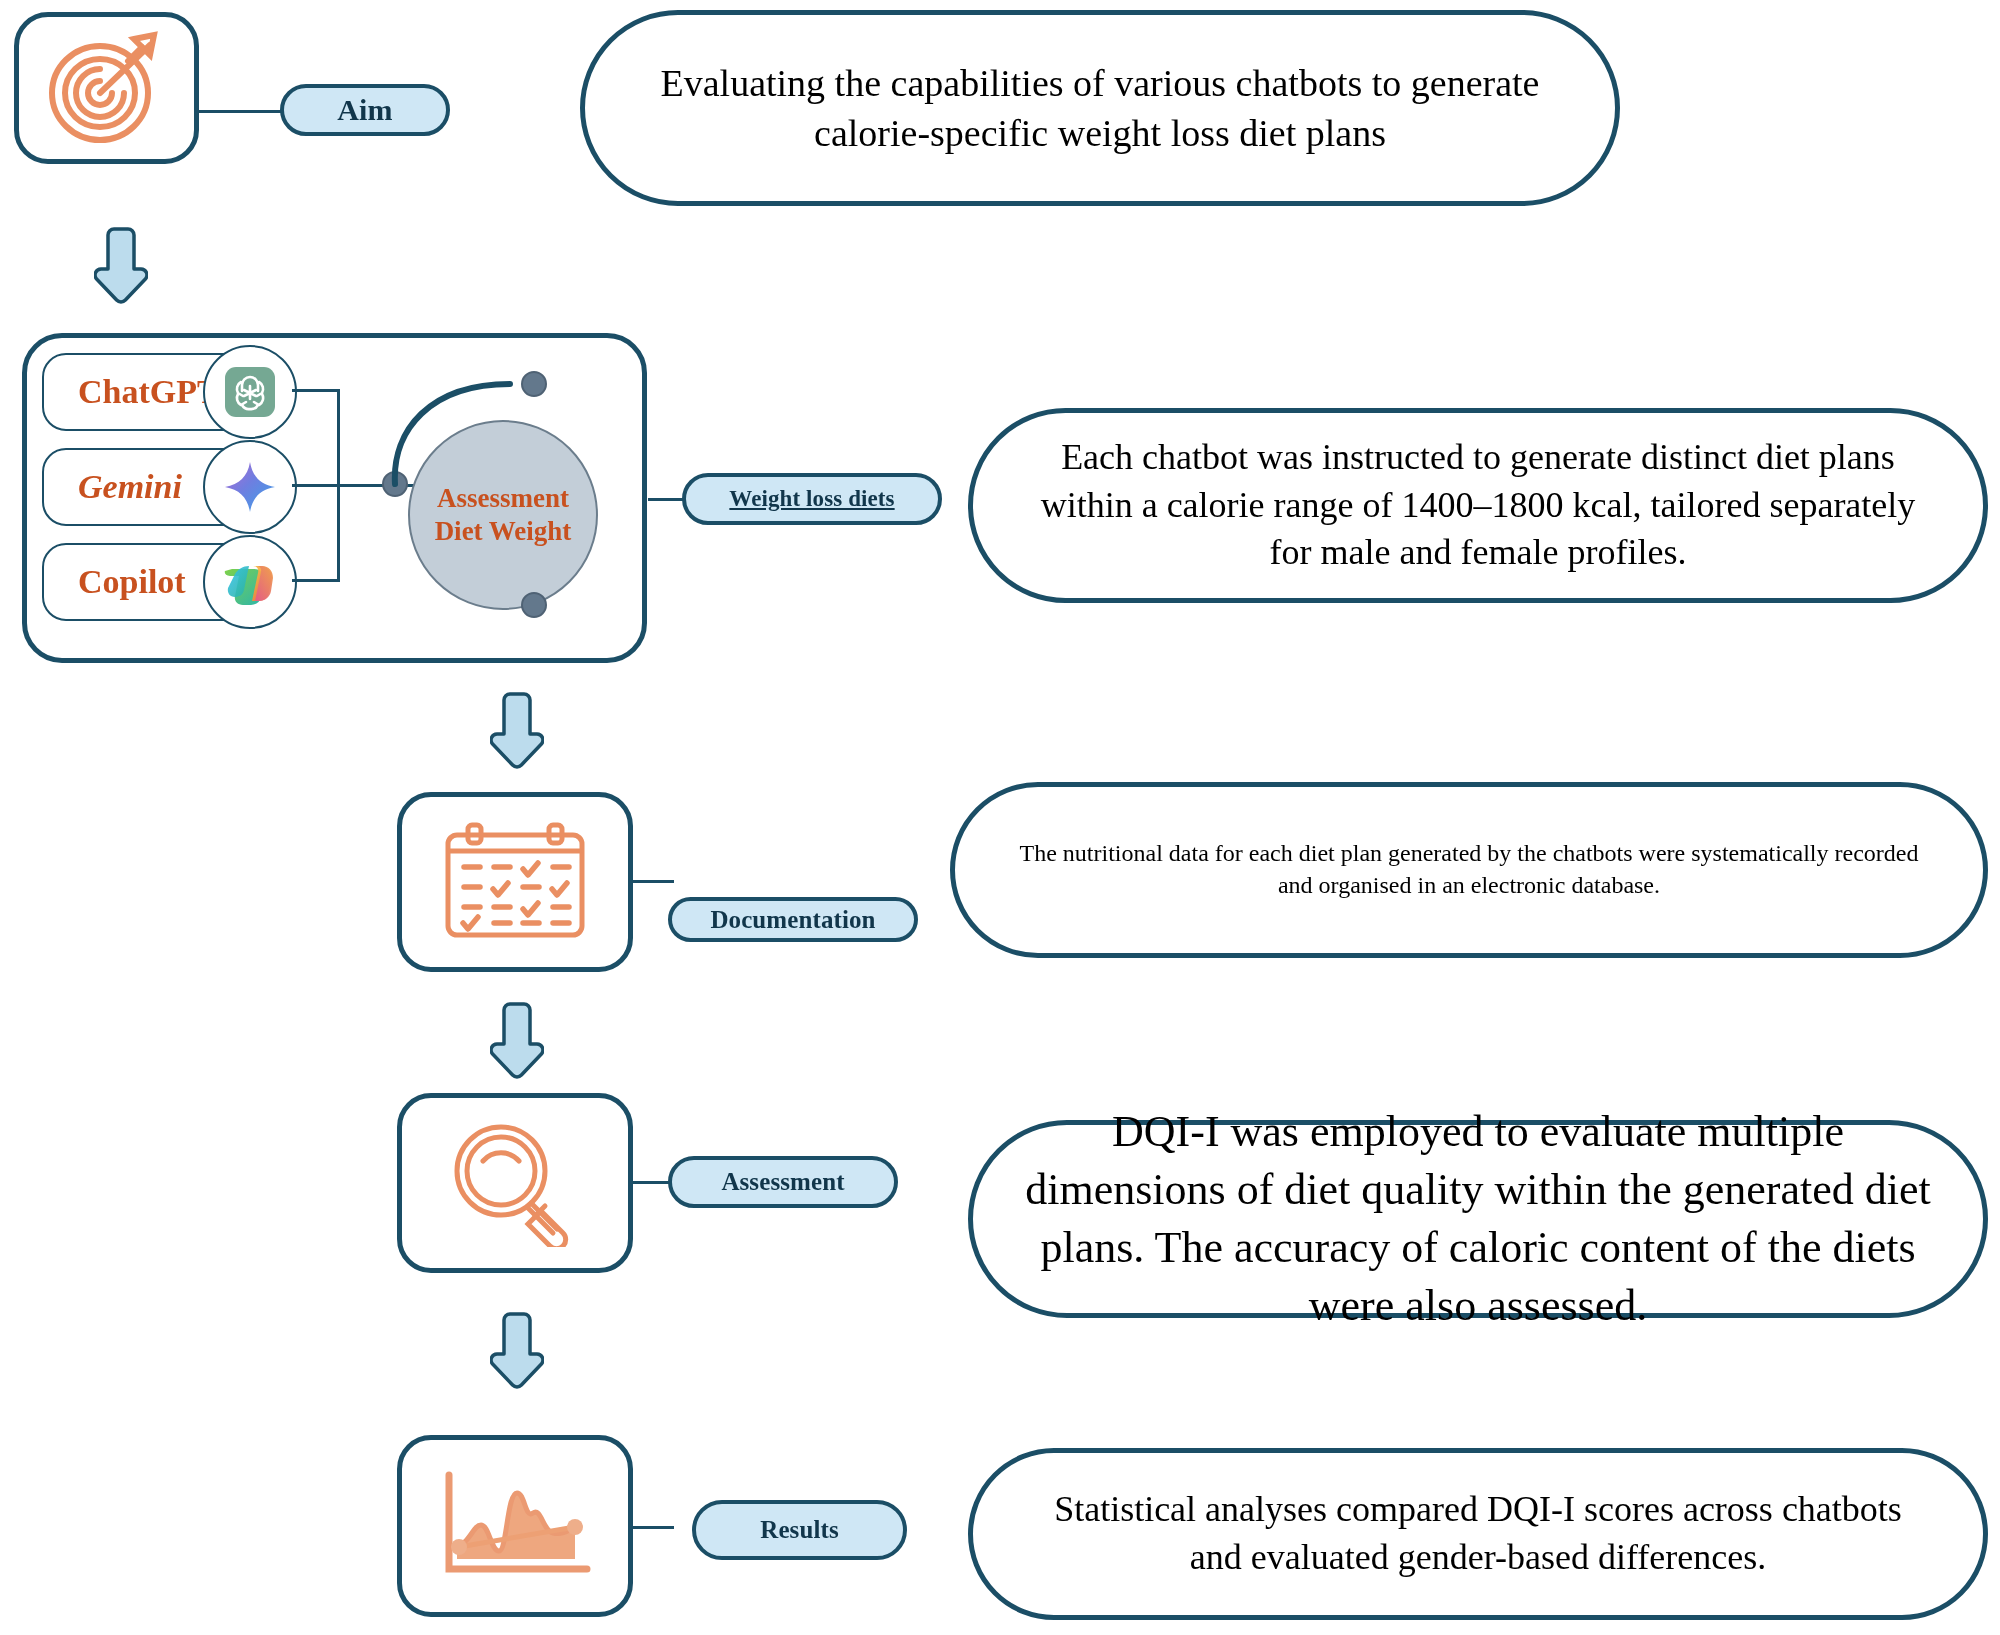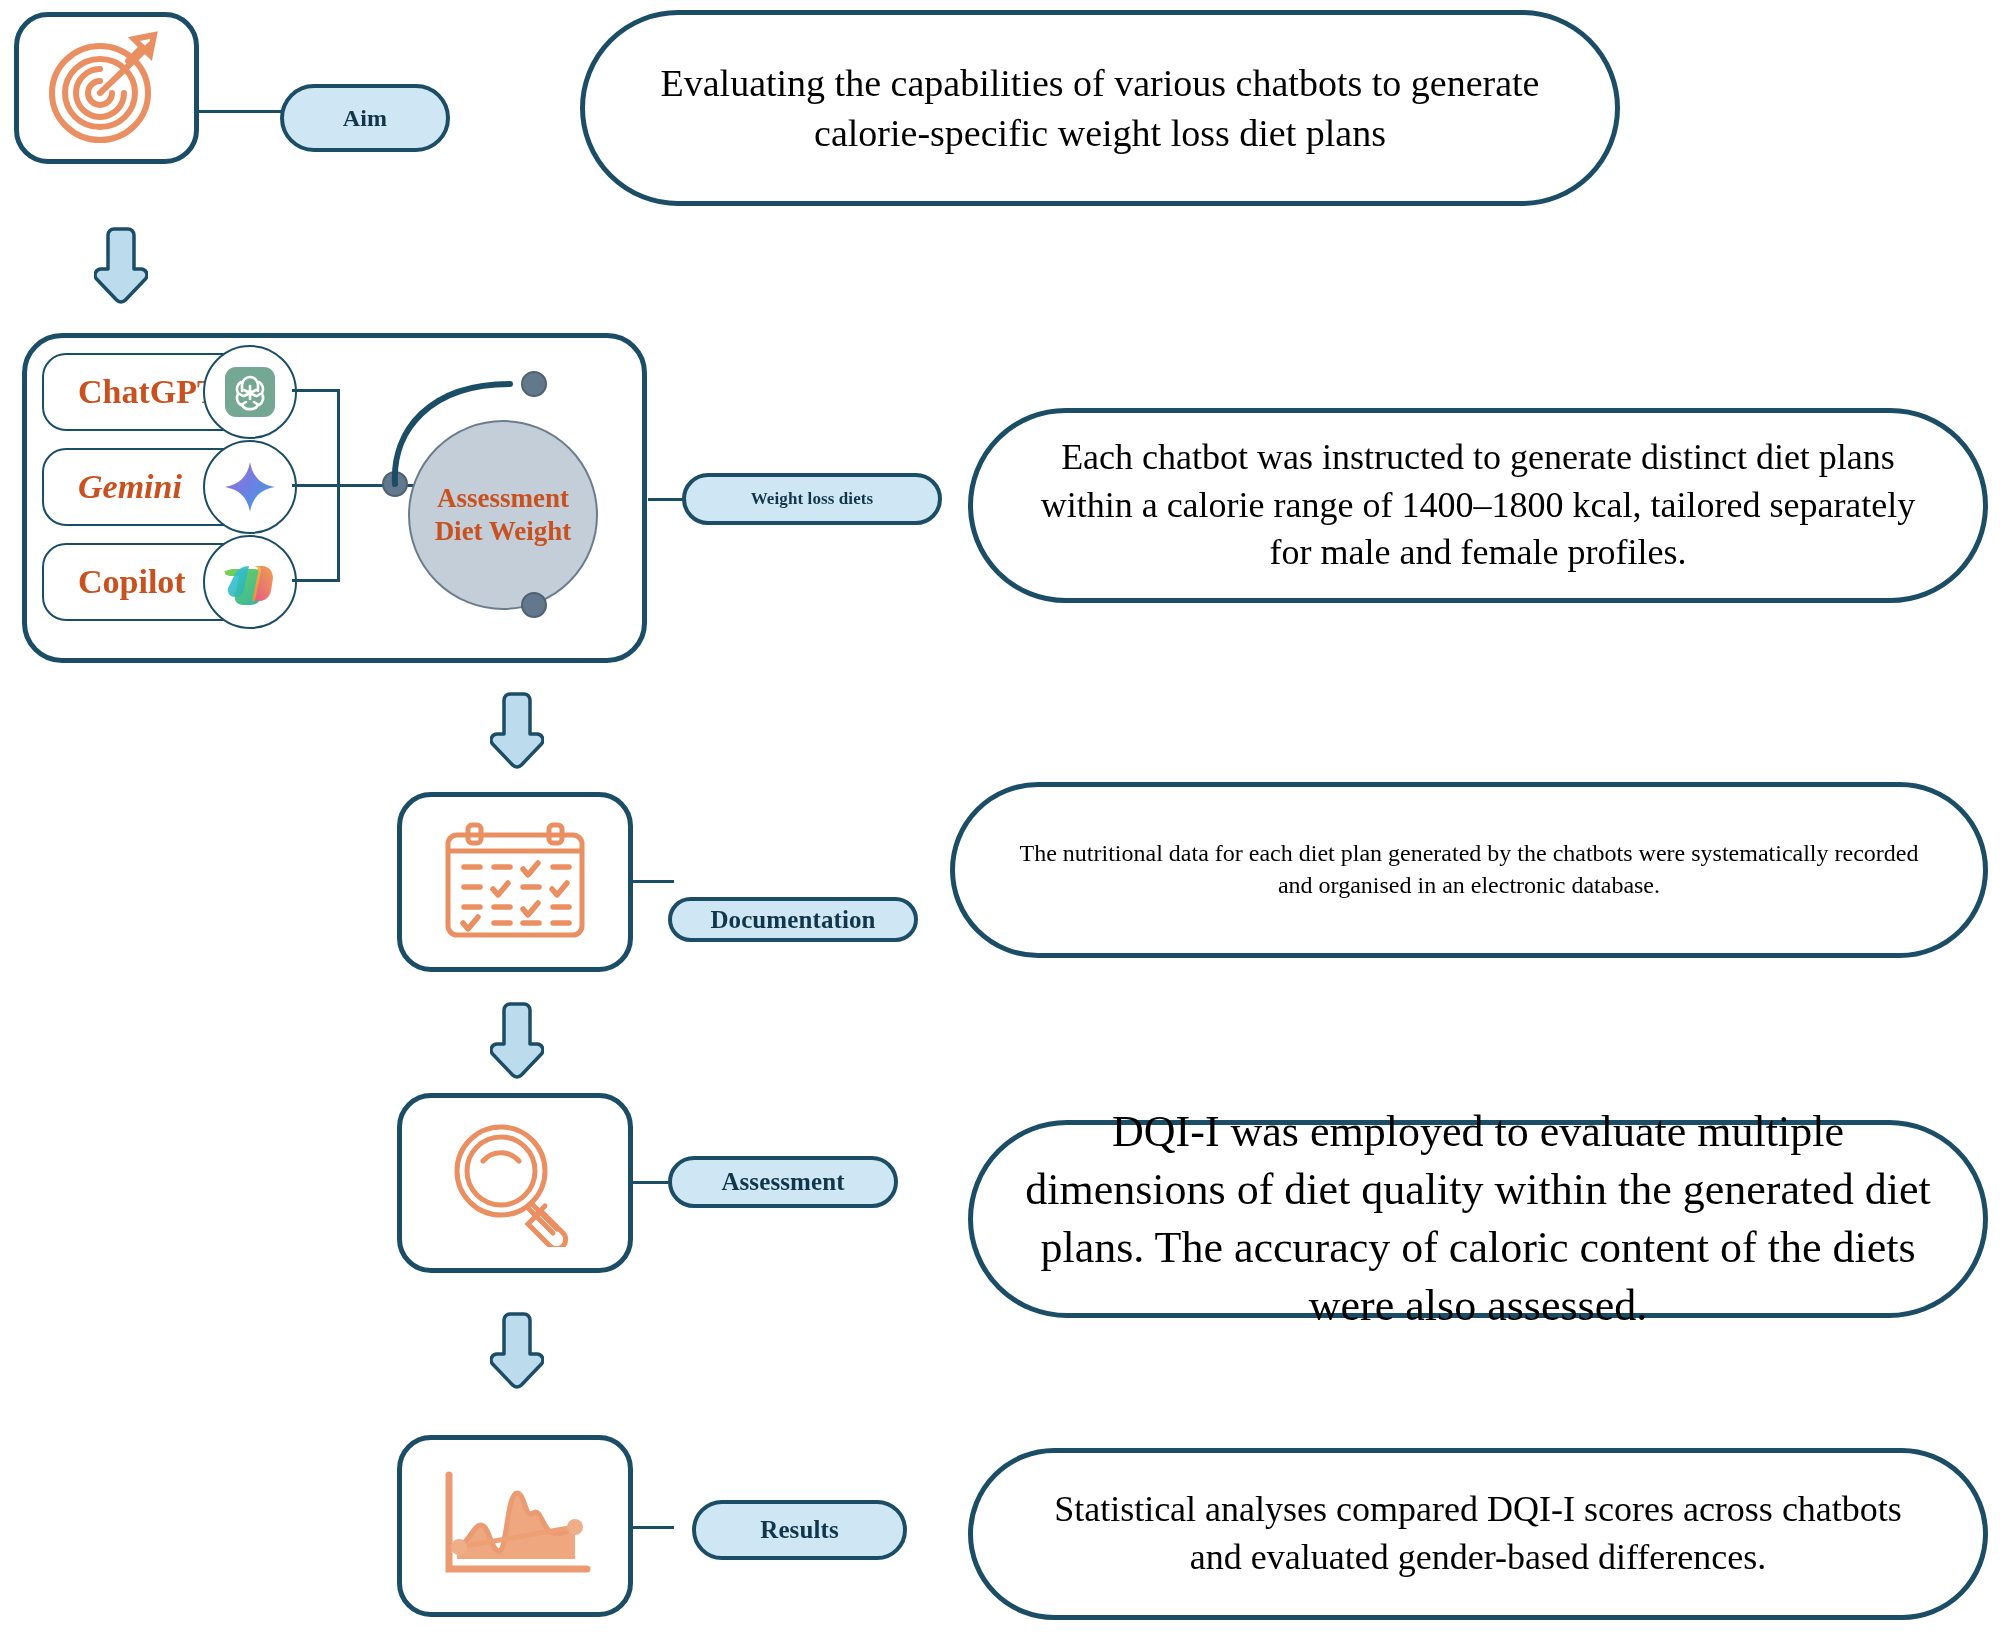--- a/index.html
+++ b/index.html
@@ -121,21 +121,21 @@
       <path d="M58 52 a12 12 0 1 0 12 12"></path>
       <path d="M58 64 L108 16"></path>
       <path d="M92 10 L112 6 L108 26 Z"></path>
       <path d="M100 18 L86 32"></path>
     </g>
   </svg>
 </div>
 
 <div class="conn" style="left:198px;top:110px;width:84px;"></div>
 
-<div class="pill" style="left:280px;top:84px;width:170px;height:68px;font-size:24px;">Aim</div>
+<div class="pill" style="left:280px;top:84px;width:170px;height:52px;font-size:30px;">Aim</div>
 
 <div class="bubble" style="left:580px;top:10px;width:1040px;height:196px;font-size:38px;">Evaluating the capabilities of various chatbots to generate calorie-specific weight loss diet plans</div>
 
 <div class="down-arrow" style="left:94px;top:225px;">
   <svg width="54" height="82" viewBox="0 0 54 82">
     <path d="M20 4 h14 a6 6 0 0 1 6 6 v34 h7 a6 6 0 0 1 4.4 10 L31.4 75 a6 6 0 0 1 -8.8 0 L2.6 54 A6 6 0 0 1 7 44 h7 V10 a6 6 0 0 1 6 -6 z" fill="#bcdced" stroke="#1b4e66" stroke-width="3.5" stroke-linejoin="round"></path>
   </svg>
 </div>
 
 <div class="bot-panel" style="left:22px;top:333px;width:625px;height:330px;"></div>
@@ -218,21 +218,21 @@
 
 <div class="center-circle" style="left:408px;top:420px;width:190px;height:190px;">
   <span>Assessment</span>
   <span>Diet Weight</span>
 </div>
 
 <div class="node-dot" style="left:521px;top:592px;"></div>
 
 <div class="conn" style="left:648px;top:498px;width:84px;"></div>
 
-<div class="pill" style="left:682px;top:473px;width:260px;height:52px;font-size:17px;">Weight loss diets</div>
+<div class="pill" style="left:682px;top:473px;width:260px;height:52px;font-size:23px;text-decoration:underline;">Weight loss diets</div>
 
 <div class="bubble" style="left:968px;top:408px;width:1020px;height:195px;font-size:36px;">Each chatbot was instructed to generate distinct diet plans within a calorie range of 1400–1800 kcal, tailored separately for male and female profiles.</div>
 
 <div class="down-arrow" style="left:490px;top:690px;">
   <svg width="54" height="82" viewBox="0 0 54 82">
     <path d="M20 4 h14 a6 6 0 0 1 6 6 v34 h7 a6 6 0 0 1 4.4 10 L31.4 75 a6 6 0 0 1 -8.8 0 L2.6 54 A6 6 0 0 1 7 44 h7 V10 a6 6 0 0 1 6 -6 z" fill="#bcdced" stroke="#1b4e66" stroke-width="3.5" stroke-linejoin="round"></path>
   </svg>
 </div>
 
 <div class="icon-tile" style="left:397px;top:792px;width:236px;height:180px;">

